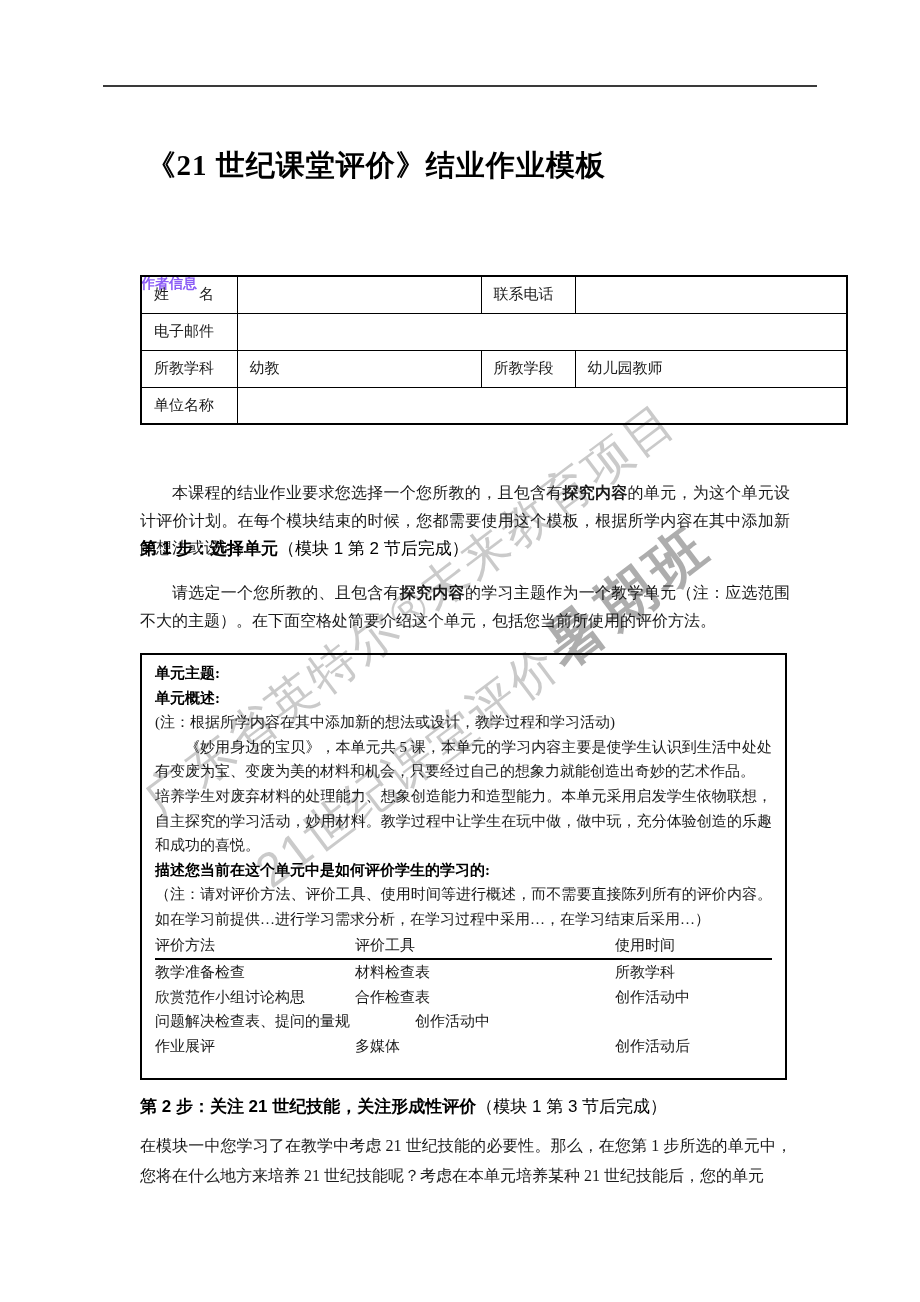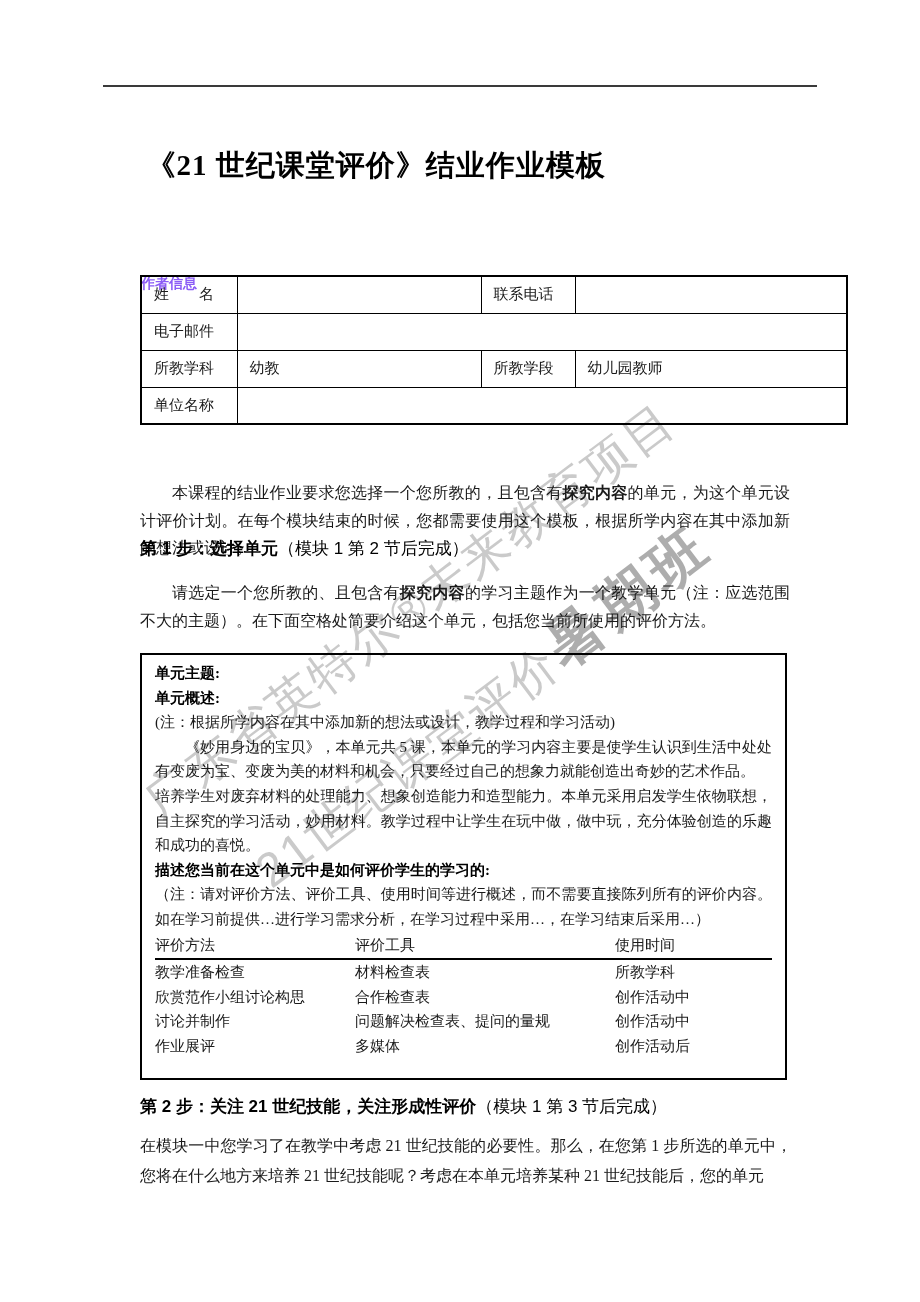--- a/index.html
+++ b/index.html
@@ -189,21 +189,20 @@
         <div class="ec1">教学准备检查</div>
         <div class="ec2">材料检查表</div>
         <div class="ec3">所教学科</div>
       </div>
       <div class="eval-row">
         <div class="ec1">欣赏范作小组讨论构思</div>
         <div class="ec2">合作检查表</div>
         <div class="ec3">创作活动中</div>
       </div>
       <div class="eval-row">
-        <div class="ec1">讨论并制作</div>
         <div class="ec2">问题解决检查表、提问的量规</div>
         <div class="ec3">创作活动中</div>
       </div>
       <div class="eval-row">
         <div class="ec1">作业展评</div>
         <div class="ec2">多媒体</div>
         <div class="ec3">创作活动后</div>
       </div>
     </div>
   </div>

